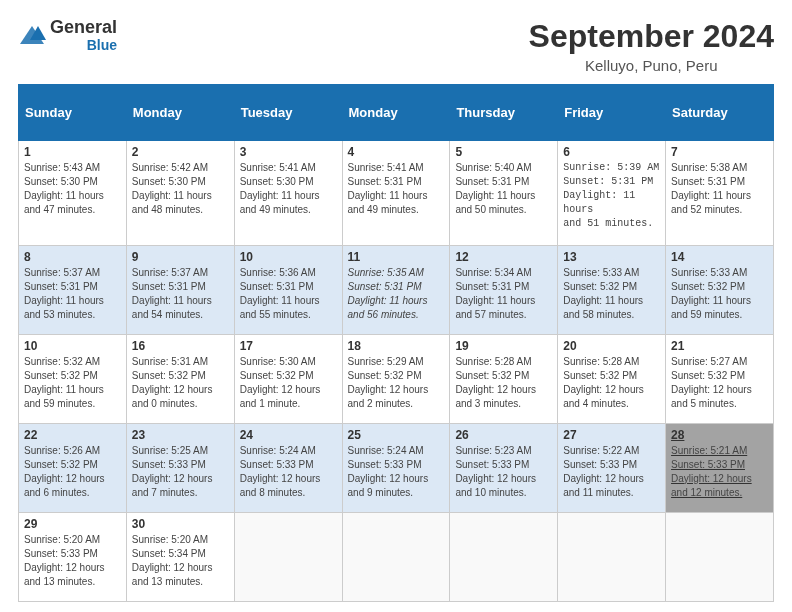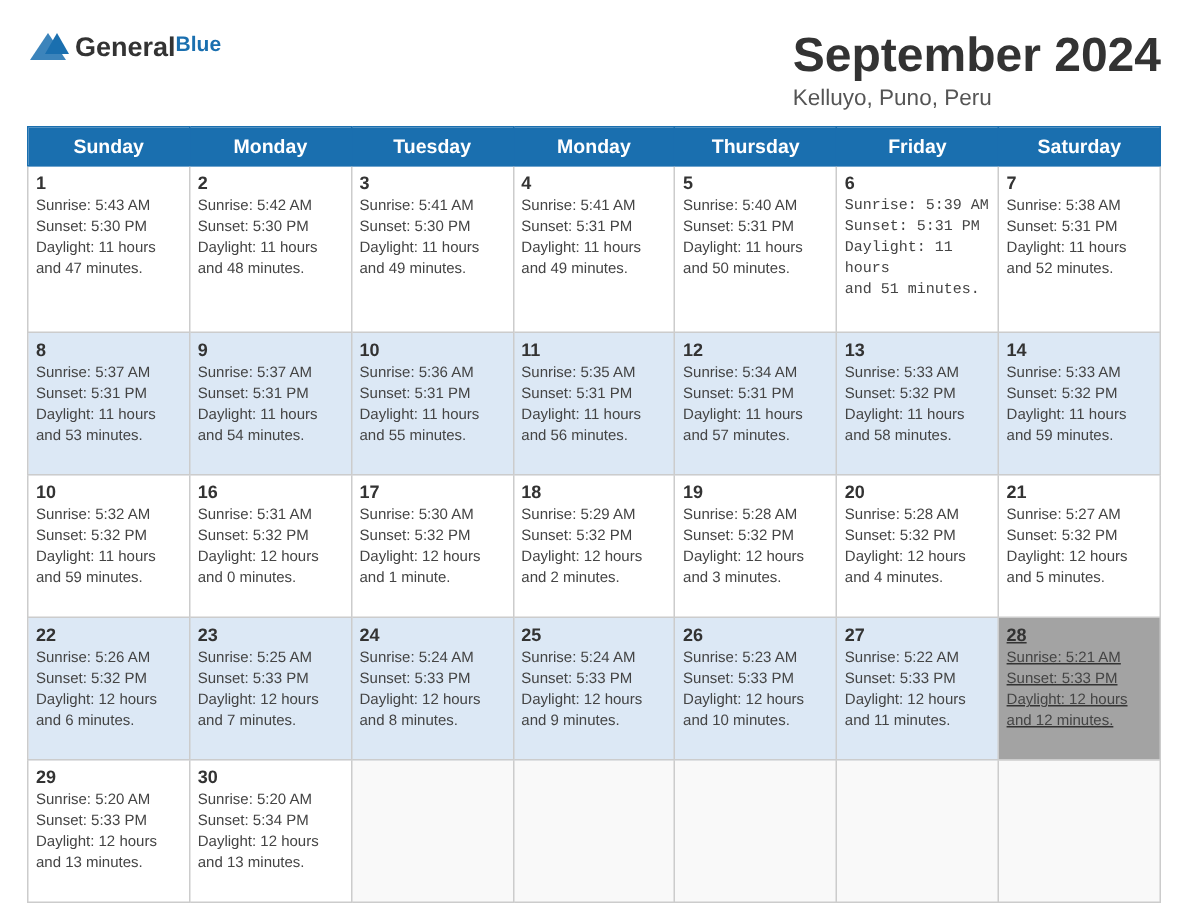--- a/index.html
+++ b/index.html
@@ -22,61 +22,63 @@
       justify-content: space-between;
       align-items: flex-start;
       margin-bottom: 10px;
     }
     .logo {
       display: flex;
       align-items: center;
     }
     .logo-text {
       display: flex;
+      flex-direction: column;
       line-height: 1.1;
+      text-align: right;
     }
     .logo-general {
       font-size: 18px;
       font-weight: bold;
       color: #333;
     }
     .logo-blue {
       font-size: 14px;
       font-weight: bold;
       color: #1a6faf;
     }
     .logo-icon {
       width: 28px;
       height: 28px;
       margin-right: 4px;
     }
     .title-block {
-      text-align: left;
+      text-align: center;
     }
     .month-title {
       font-size: 32px;
       font-weight: bold;
       color: #333;
     }
     .location {
       font-size: 15px;
       color: #555;
       margin-top: 2px;
     }
     .calendar {
       flex: 1;
       border-collapse: collapse;
       width: 100%;
       table-layout: fixed;
     }
     .calendar th {
       background-color: #1a6faf;
       color: white;
-      text-align: center;
-      padding: 5px 6px;
+      text-align: left;
+      padding: 20px 6px;
       font-size: 13px;
       font-weight: bold;
       border: 1px solid #1a6faf;
     }
     .calendar td {
       border: 1px solid #ccc;
       vertical-align: top;
       padding: 4px 5px;
       font-size: 9.5px;
       color: #333;
@@ -178,21 +180,21 @@
 Daylight: 11 hours
 and 53 minutes.</span></td>
         <td style="background-color: rgb(220, 232, 245);"><span class="day-number">9</span><span class="day-info" style="white-space: pre-line;">Sunrise: 5:37 AM
 Sunset: 5:31 PM
 Daylight: 11 hours
 and 54 minutes.</span></td>
         <td style="background-color: rgb(220, 232, 245);"><span class="day-number">10</span><span class="day-info" style="white-space: pre-line;">Sunrise: 5:36 AM
 Sunset: 5:31 PM
 Daylight: 11 hours
 and 55 minutes.</span></td>
-        <td style="background-color: rgb(220, 232, 245);"><span class="day-number">11</span><span class="day-info" style="white-space: pre-line;">Sunrise: 5:35 AM
+        <td style="background-color: rgb(220, 232, 245);"><span class="day-number">11</span><span class="day-info" style="white-space: pre-line; font-style: italic;">Sunrise: 5:35 AM
 Sunset: 5:31 PM
 Daylight: 11 hours
 and 56 minutes.</span></td>
         <td style="background-color: rgb(220, 232, 245);"><span class="day-number">12</span><span class="day-info" style="white-space: pre-line;">Sunrise: 5:34 AM
 Sunset: 5:31 PM
 Daylight: 11 hours
 and 57 minutes.</span></td>
         <td style="background-color: rgb(220, 232, 245);"><span class="day-number">13</span><span class="day-info" style="white-space: pre-line;">Sunrise: 5:33 AM
 Sunset: 5:32 PM
 Daylight: 11 hours

